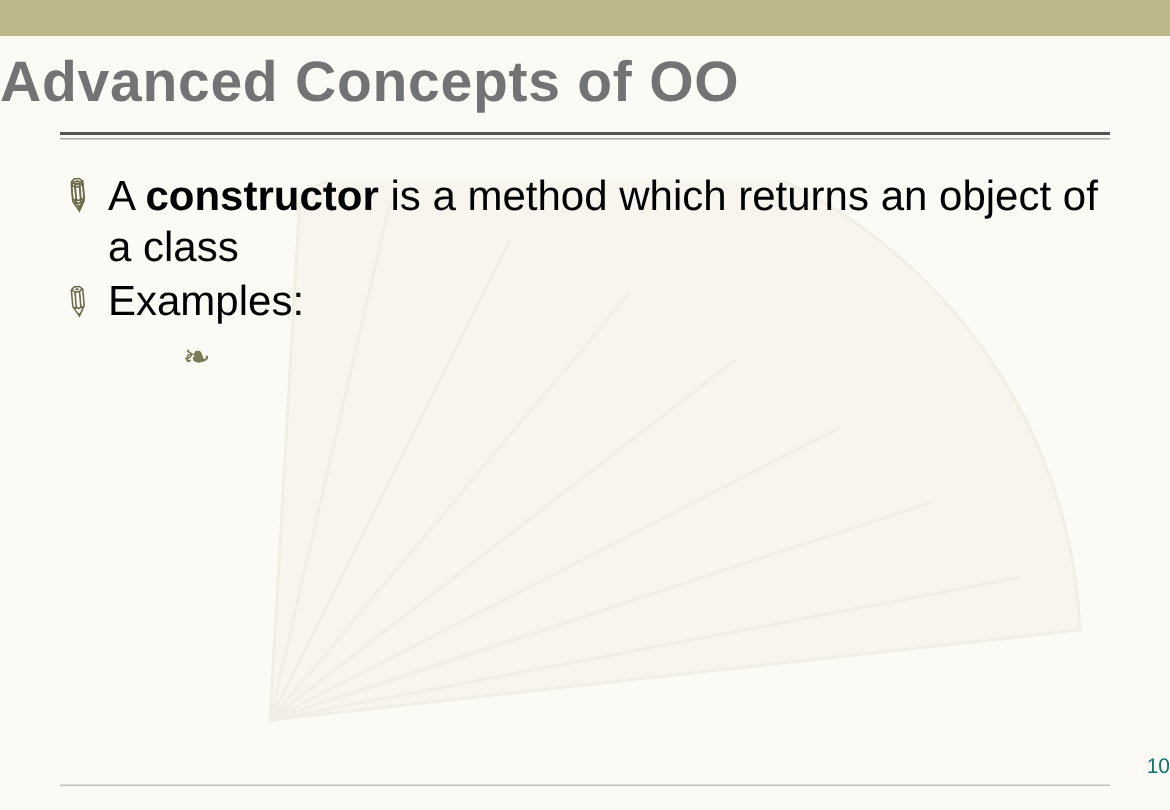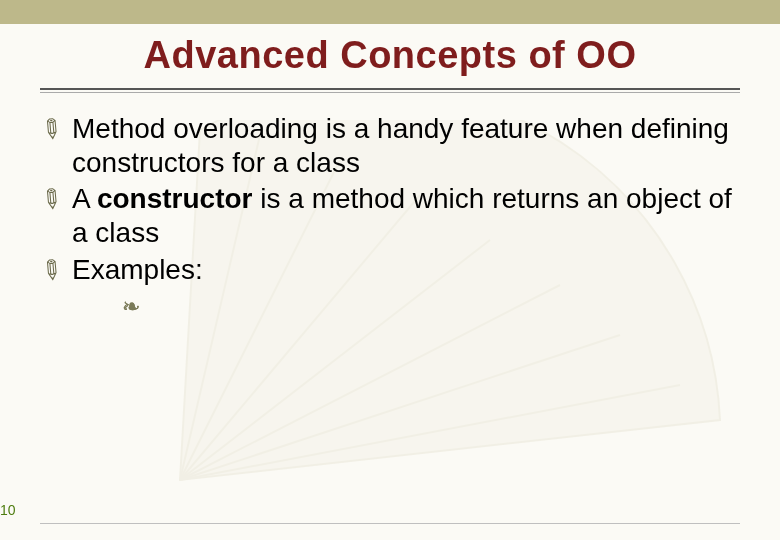--- a/index.html
+++ b/index.html
@@ -27,25 +27,24 @@
     height: 380px;
     opacity: 0.18;
     pointer-events: none;
   }
   .fan svg { width: 100%; height: 100%; }
   h1.title {
     position: absolute;
     top: 34px;
     left: 0;
     width: 100%;
-    text-align: center;
     margin: 0;
     font-size: 38px;
     font-weight: bold;
-    color: #7f1d1d;
+    color: #737373;
     letter-spacing: 0.5px;
   }
   .rule1 {
     position: absolute;
     top: 88px;
     left: 40px;
     width: 700px;
     height: 0;
     border-top: 2px solid #555;
   }
@@ -104,23 +103,23 @@
     top: 0;
     font-family: Wingdings, serif;
     font-size: 22px;
     color: #7a7a58;
   }
   .pagefoot {
     position: absolute;
     bottom: 22px;
     left: 0;
     width: 100%;
-    text-align: left;
+    text-align: right;
     font-size: 14px;
-    color: #4d7c0f;
+    color: #0f766e;
   }
   .bot-rule {
     position: absolute;
     bottom: 16px;
     left: 40px;
     width: 700px;
     border-top: 1px solid #bfbfbf;
   }
 </style>
 </head>
@@ -143,21 +142,20 @@
   </svg>
 </div>
 
 <h1 class="title">Advanced Concepts of OO</h1>
 <div class="rule1"></div>
 <div class="rule1b"></div>
 
 <ul class="main">
   <li>
     <span class="bullet">✎</span>
-    <span>Method overloading is a handy feature when defining constructors for a class</span>
   </li>
   <li>
     <span class="bullet">✎</span>
     <span>A </span><b>constructor</b><span> is a method which returns an object of a class</span>
   </li>
   <li>
     <span class="bullet">✎</span>
     <span>Examples:</span>
     <ul class="sub">
       <li>

